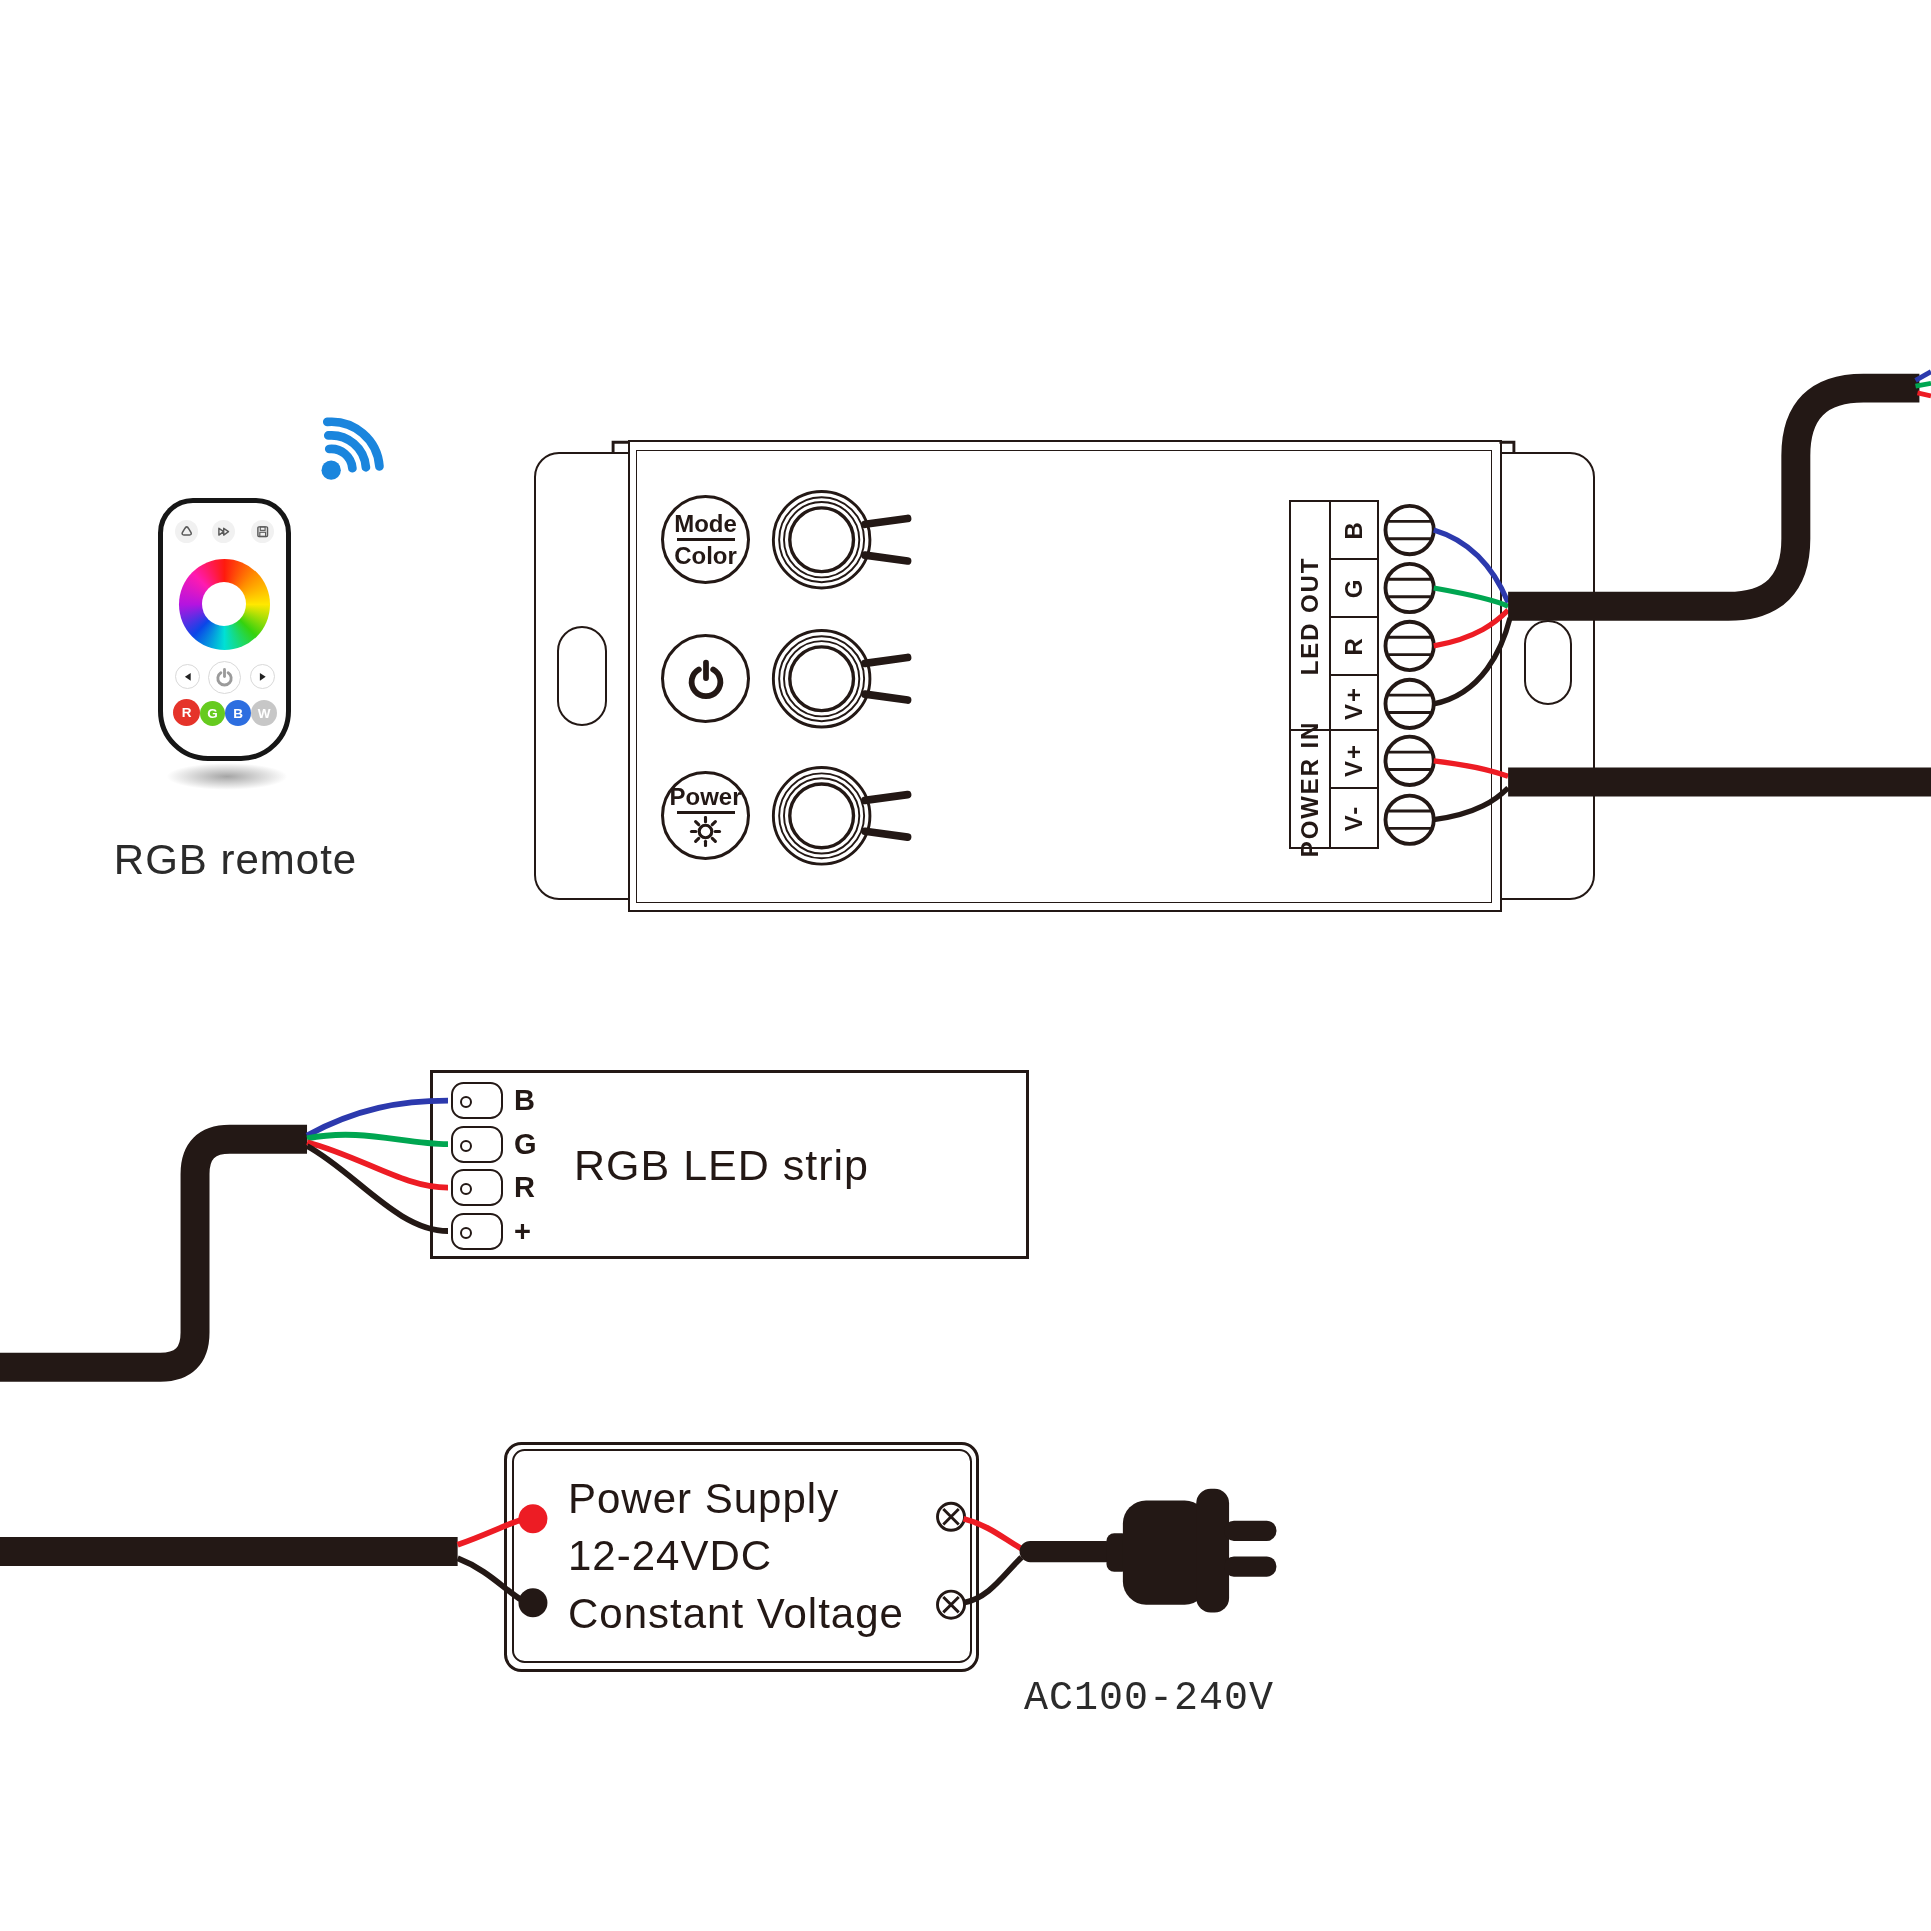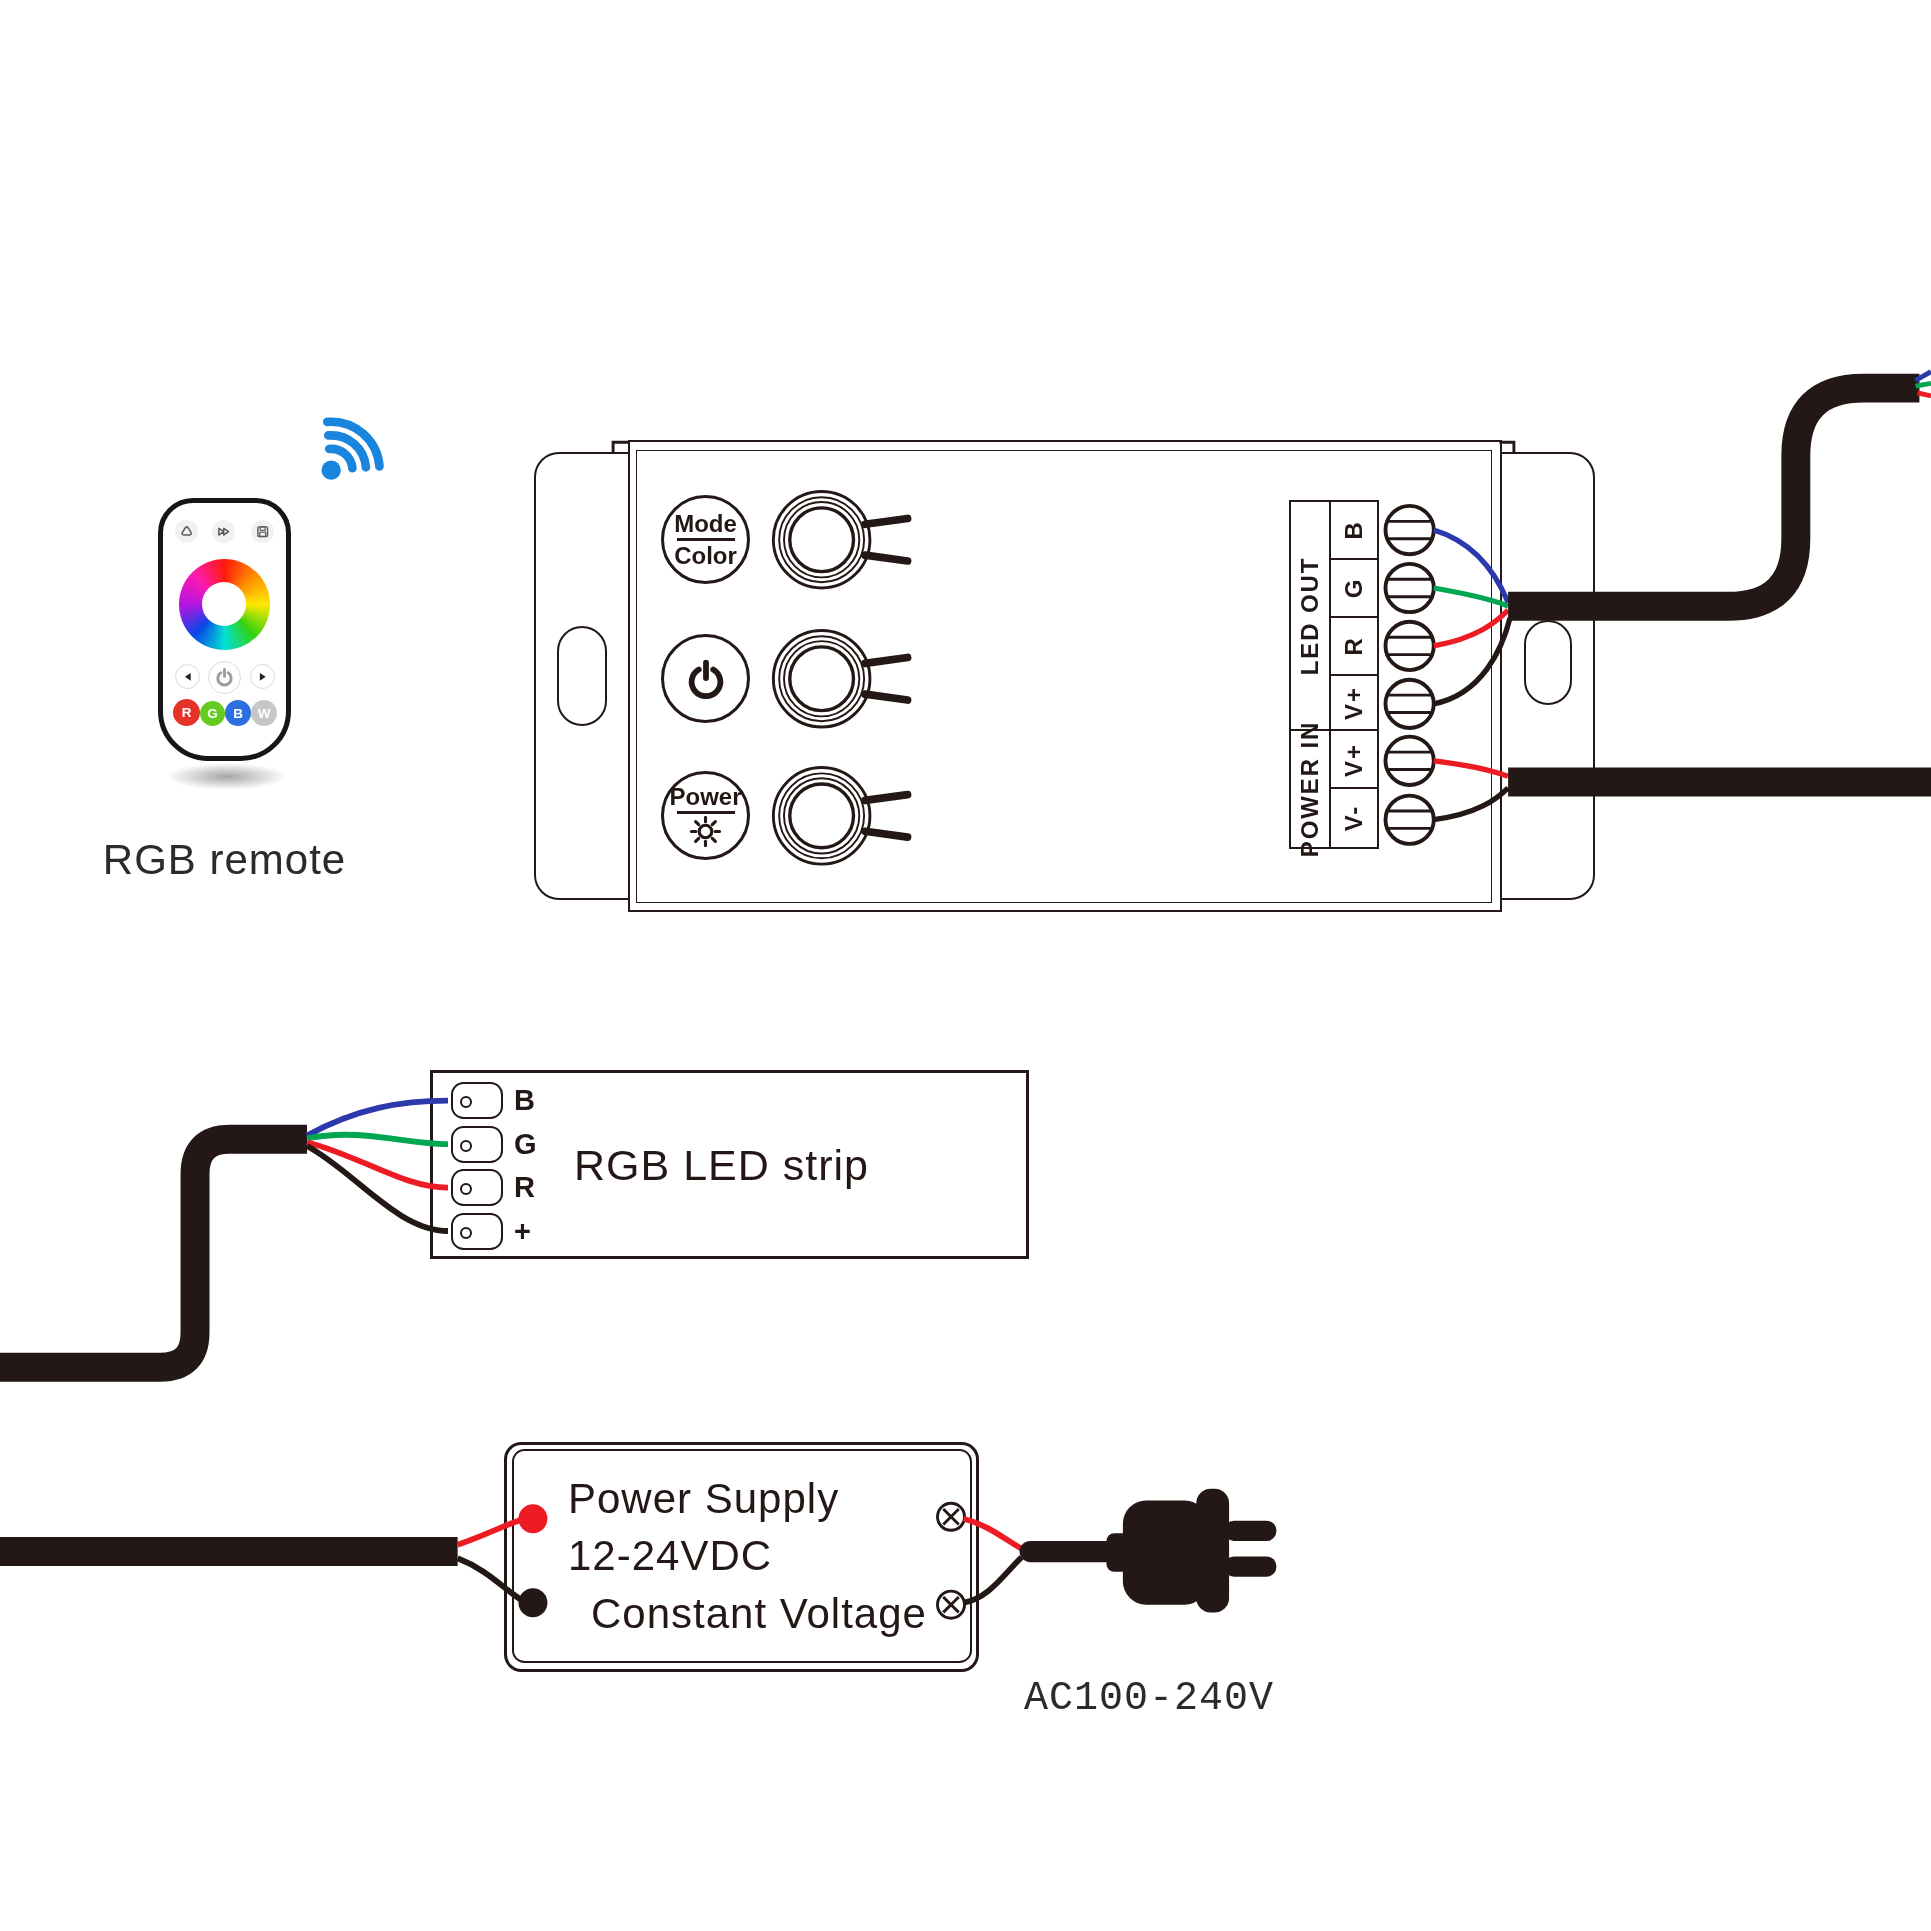--- a/index.html
+++ b/index.html
@@ -100,21 +100,21 @@
     <div class="abs rkey" style="left:200px;top:701px;width:25px;height:25px;background:#66cb1f;">
       <span>G</span>
     </div>
     <div class="abs rkey" style="left:225px;top:700px;width:26px;height:26px;background:#2d6ee0;">
       <span>B</span>
     </div>
     <div class="abs rkey" style="left:251px;top:700px;width:26px;height:26px;background:#c7c7c7;">
       <span>W</span>
     </div>
   </div>
-  <div class="abs caption" style="left:99px;top:836px;width:251px;text-align:center;">RGB remote</div>
+  <div class="abs caption" style="left:110px;top:836px;width:251px;text-align:center;">RGB remote</div>
 
   <div>
     <div class="abs flange" style="left:534px;top:452px;width:106px;height:448px;border-radius:25px 0 0 25px;"></div>
     <div class="abs flange" style="left:1487px;top:452px;width:108px;height:448px;border-radius:0 25px 25px 0;"></div>
     <div class="abs cbody"></div>
     <div class="abs cinner"></div>
     <div class="abs oval" style="left:557px;top:626px;width:50px;height:100px;"></div>
     <div class="abs oval" style="left:1524px;top:620px;width:48px;height:85px;"></div>
 
     <div class="abs cbtn" style="left:661px;top:495px;">
@@ -197,21 +197,21 @@
     <div class="abs padlabel" style="left:514px;top:1128px;">G</div>
     <div class="abs padlabel" style="left:514px;top:1171px;">R</div>
     <div class="abs padlabel" style="left:514px;top:1215px;">+</div>
   </div>
 
   <div>
     <div class="abs psubox"></div>
     <div class="abs psuinner"></div>
     <div class="abs psutext" style="top:1475px;">Power Supply</div>
     <div class="abs psutext" style="top:1532px;">12-24VDC</div>
-    <div class="abs psutext" style="top:1590px;margin-left:23px;">Constant Voltage</div>
+    <div class="abs psutext" style="top:1590px;">Constant Voltage</div>
   </div>
   <div class="abs caption" style="left:1004px;top:1676px;width:290px;text-align:center;font-size:40px;font-family:Liberation Mono, monospace;">AC100-240V</div>
 
   <svg class="wires" width="1931" height="1931" viewBox="0 0 2000 2000">
 
     <g stroke="#1a85dd" fill="none" stroke-width="9" stroke-linecap="round">
       <circle cx="343" cy="487" r="10" fill="#1a85dd" stroke="none"></circle>
       <path d="M341 465 A 22 22 0 0 1 365 485"></path>
       <path d="M340 451 A 36 36 0 0 1 379 484"></path>
       <path d="M339 437 A 50 50 0 0 1 393 483"></path>

